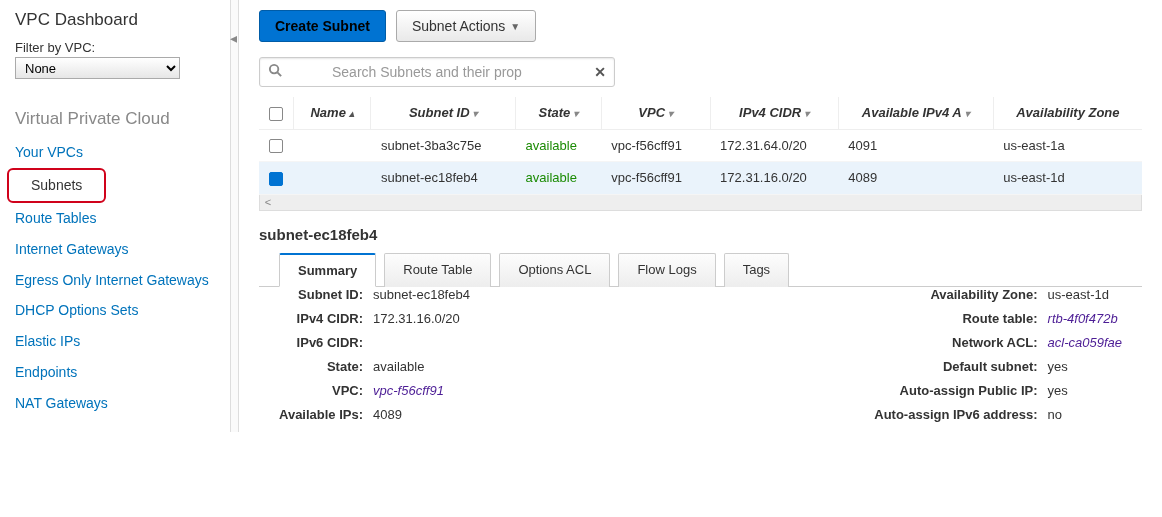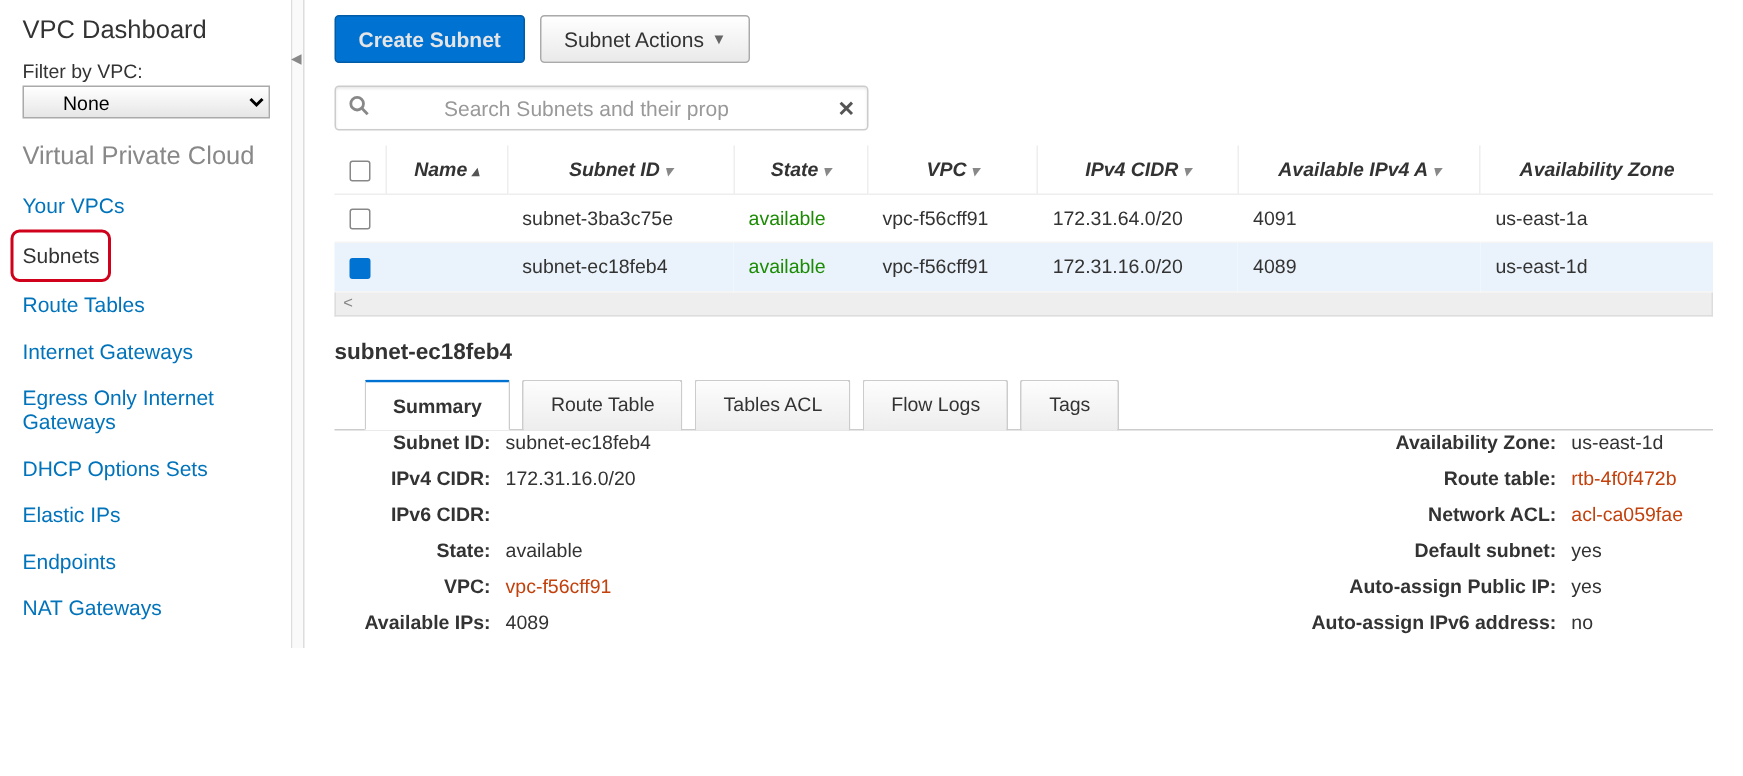--- a/index.html
+++ b/index.html
@@ -1,32 +1,32 @@
 <!DOCTYPE html>
 <html><head>
   <meta charset="utf-8">
   <style>
     * { box-sizing: border-box; margin: 0; padding: 0; }
     body { font-family: "Helvetica Neue", Arial, sans-serif; font-size: 13px; color: #333; background: #fff; display: flex; }
     
-    .sidebar { width: 195px; padding: 10px 0 10px 15px; border-right: 1px solid #ddd; position: relative; background: #fff; }
+    .sidebar { width: 231px; padding: 10px 0 10px 15px; border-right: 1px solid #ddd; position: relative; background: #fff; }
     .sidebar-title { font-size: 17px; color: #333; font-weight: 400; margin-bottom: 10px; }
     .filter-label { font-size: 13px; color: #333; margin-bottom: 2px; display: block; }
-    .filter-select { width: 165px; height: 22px; border: 1px solid #aaa; background: linear-gradient(#fff, #e6e6e6); font-size: 13px; padding-left: 22px; }
+    .filter-select { width: 165px; height: 22px; border: 1px solid #aaa; background: linear-gradient(#fff, #e6e6e6); font-size: 13px; padding-left: 5px; margin-bottom: 15px; }
     .section-header { font-size: 17px; color: #888; font-weight: 400; margin-top: 15px; margin-bottom: 8px; line-height: 1.2; }
     .nav-item { display: block; font-size: 14px; color: #0073bb; text-decoration: none; padding: 7px 0; cursor: pointer; line-height: 1.2;}
-    .nav-item.selected { color: #333; border: 2px solid #d0021b; border-radius: 6px; padding: 7px 6px; margin-left: -8px; display: inline-block;}
+    .nav-item.selected { color: #333; border: 2px solid #d0021b; border-radius: 6px; padding: 7px 22px; margin-left: -8px; display: inline-block;}
     
     .resize-grip { width: 8px; background: #fafafa; border-right: 1px solid #ddd; position: relative; }
     .resize-arrow { position: absolute; left: -1px; top: 30px; color: #888; font-size: 14px; cursor: pointer;}
     
     .main { flex: 1; padding: 10px 20px; min-width: 0; }
     
     .toolbar { display: flex; gap: 10px; margin-bottom: 15px; }
-    .btn-primary { background: #0073d2; color: #e5e5e5; border: 1px solid #005ca7; padding: 7px 15px; font-weight: bold; font-size: 14px; border-radius: 3px; cursor: pointer; }
+    .btn-primary { background: #0073d2; color: #000000; border: 1px solid #005ca7; padding: 7px 15px; font-weight: bold; font-size: 14px; border-radius: 3px; cursor: pointer; }
     .btn-default { background: linear-gradient(#fff, #e9e9e9); color: #333; border: 1px solid #aaa; padding: 7px 15px; font-size: 14px; border-radius: 3px; cursor: pointer; display: flex; align-items: center; gap: 5px;}
     .dropdown-caret { font-size: 10px; color: #666;}
     
     .search-wrap { border: 1px solid #ccc; border-radius: 3px; background: #fff; display: flex; align-items: center; padding: 5px 8px; width: 356px; margin-bottom: 10px; box-shadow: inset 0 1px 2px rgba(0,0,0,0.1); gap: 44px;}
     .search-icon { color: #888; margin-right: 5px; }
     .search-input { border: none; outline: none; flex:1; font-size: 14px; color: #333; }
     .search-input::placeholder { color: #999; }
     .search-clear { color: #555; cursor: pointer; font-weight: bold; font-size:14px;}
     
     table.listing { width: 100%; border-collapse: collapse; }
@@ -46,21 +46,21 @@
     .detail-title { font-size: 15px; font-weight: bold; margin: 15px 0 10px 0; }
     
     .tabs { display: flex; gap: 8px; border-bottom: 1px solid #ccc; padding-left: 20px; margin-bottom: 0;}
     .tab { padding: 8px 18px; border: 1px solid #ccc; border-bottom: none; background: linear-gradient(#fdfdfd, #ededed); color: #333; cursor: pointer; border-radius: 2px 2px 0 0; margin-bottom: -1px; font-size: 13px;}
     .tab.active { background: #fff; border-top: 2px solid #0073d2; border-bottom: 1px solid #fff; font-weight: bold; }
     
     .detail-cols { display: flex; gap: 112px; padding: 0 20px;}
     .detail-col { display: grid; grid-template-columns: auto auto; column-gap: 10px; row-gap: 9px; align-content: start;}
     .detail-label { text-align: right; font-weight: bold; font-size: 13px; }
     .detail-value { font-size: 13px; }
-    .link { color: #c2410c; cursor: pointer; }
+    .link { color: #4c1d95; cursor: pointer; font-style: italic; }
     
     svg.mag { width:15px; height:15px; }
   </style>
 </head>
 <body>
 
 <div class="sidebar">
   <div class="sidebar-title">VPC Dashboard</div>
   <label class="filter-label">Filter by VPC:</label>
   <select class="filter-select">
@@ -141,21 +141,21 @@
   </table>
   <div class="hscroll-track">
     <span class="hscroll-arrow">&lt;</span>
   </div>
 
   <div class="detail-title">subnet-ec18feb4</div>
 
   <div class="tabs">
     <div class="tab active">Summary</div>
     <div class="tab">Route Table</div>
-    <div class="tab">Tables ACL</div>
+    <div class="tab">Options ACL</div>
     <div class="tab">Flow Logs</div>
     <div class="tab">Tags</div>
   </div>
 
   <div class="detail-cols">
     <div class="detail-col">
       <div class="detail-label">Subnet ID:</div>
       <div class="detail-value">subnet-ec18feb4</div>
       <div class="detail-label">IPv4 CIDR:</div>
       <div class="detail-value">172.31.16.0/20</div>

